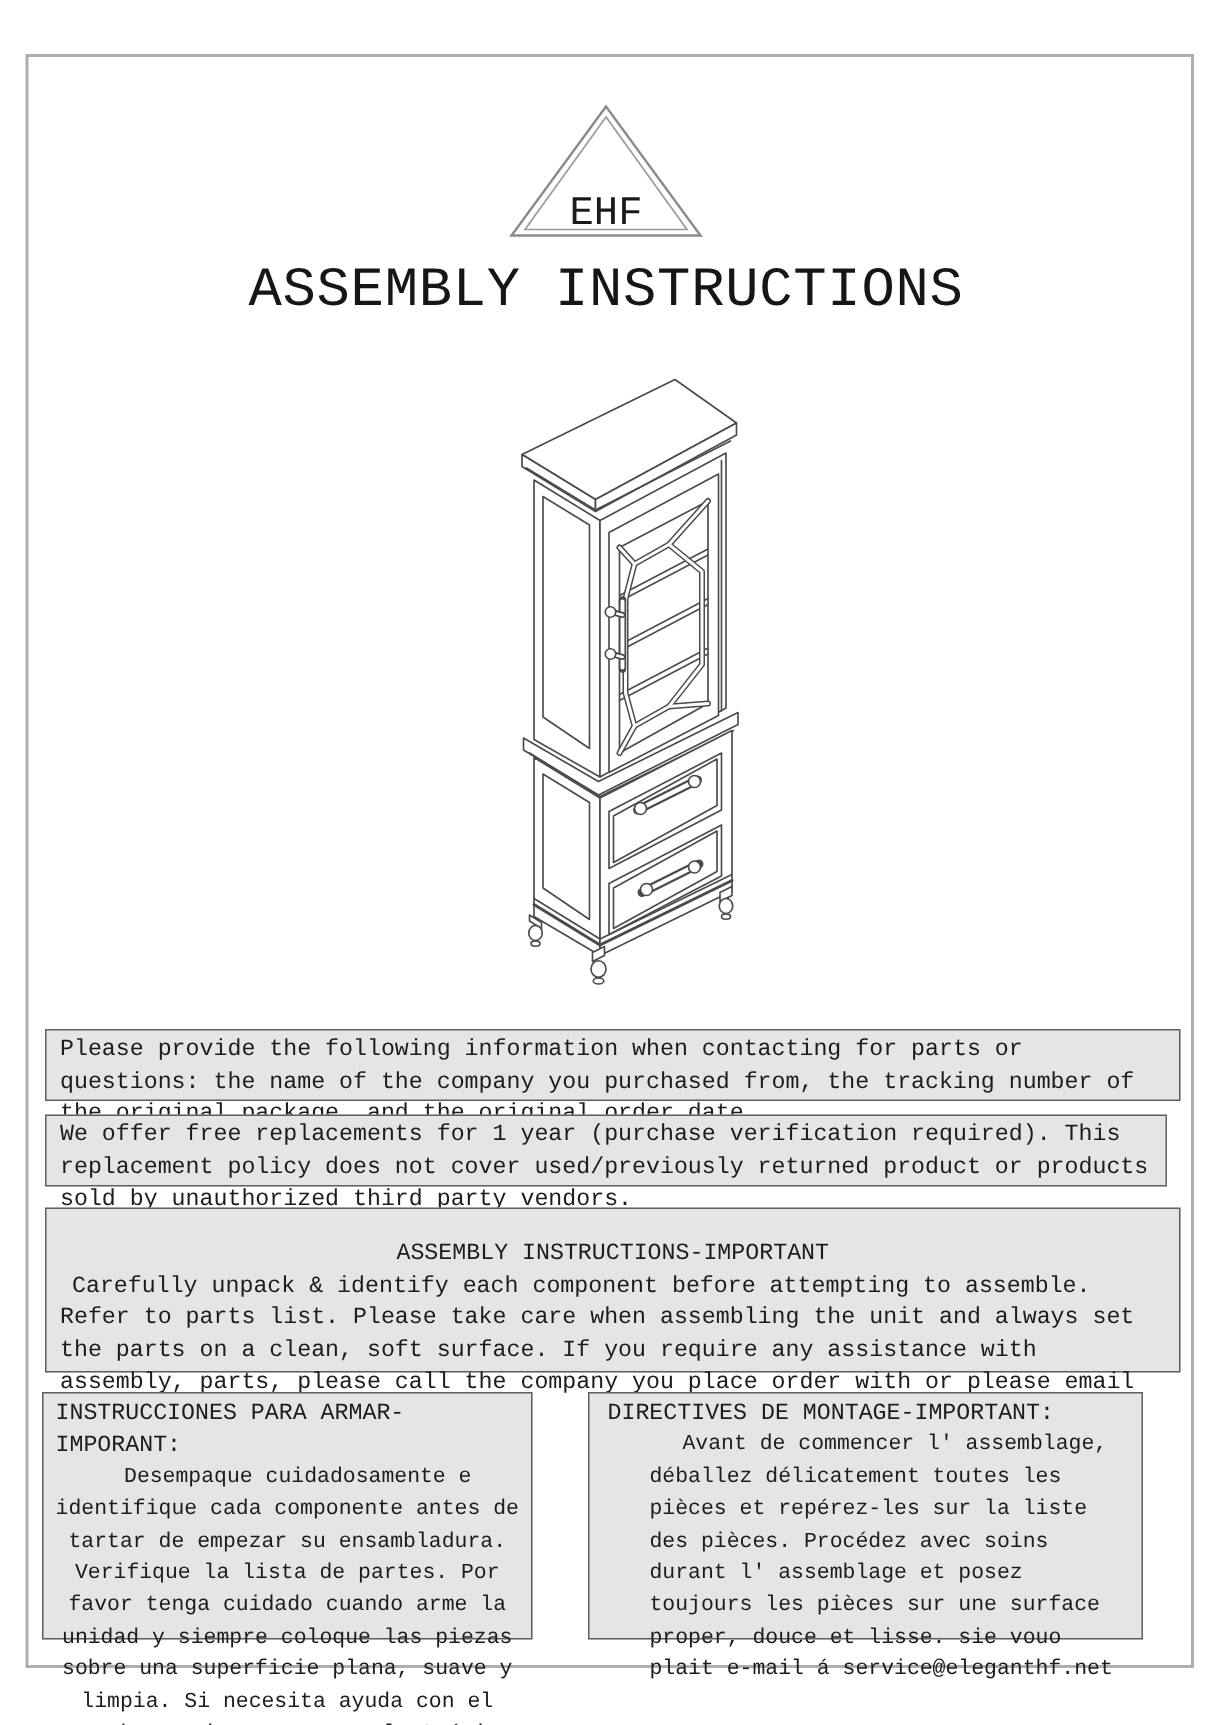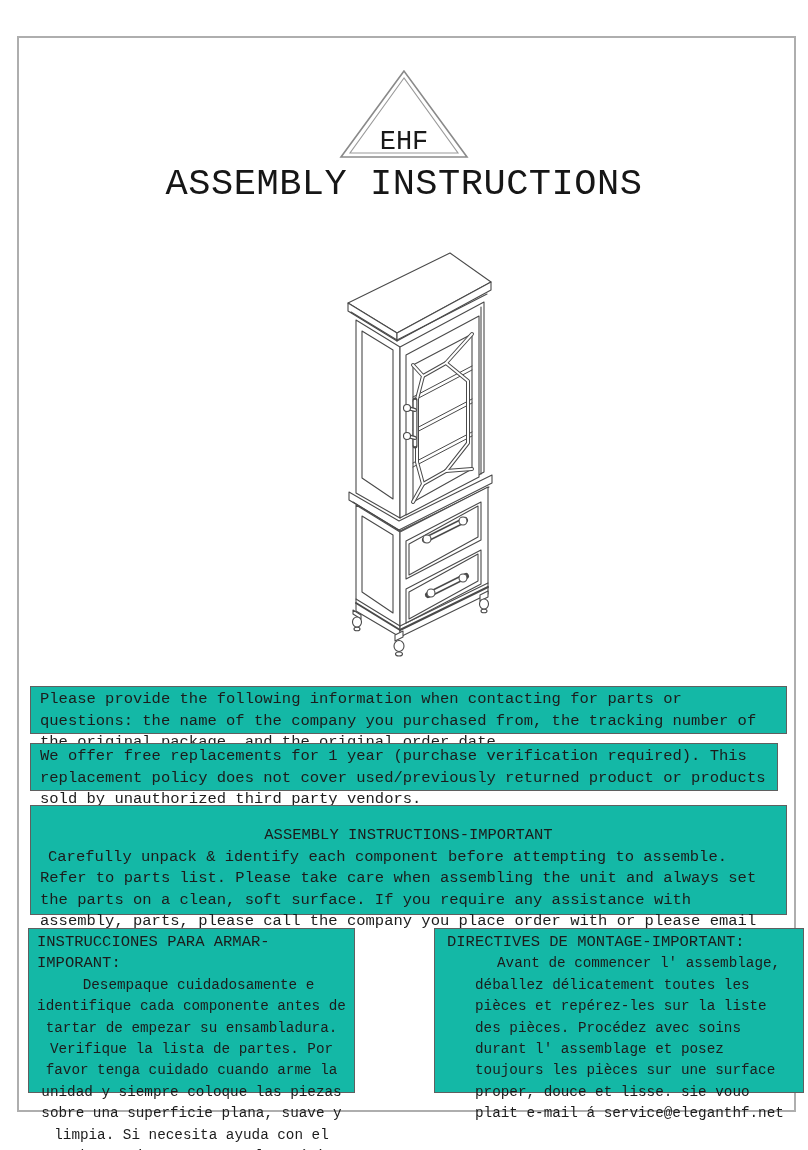--- a/index.html
+++ b/index.html
@@ -6,37 +6,37 @@
   .canvas {
     position:relative; width:808px; height:1150px; background:#ffffff;
     font-family:Liberation Mono, monospace; color:#1a1a1a; overflow:hidden;
   }
   .page-border {
     position:absolute; left:17px; top:36px; width:779px; height:1076px;
     border:2px solid #aeaeae; box-sizing:border-box;
   }
   .logo-svg { position:absolute; left:338px; top:68px; width:132px; height:92px; }
   .doc-title {
-    position:absolute; left:0; top:162px; width:808px; text-align:center;
+    position:absolute; left:0; top:172px; width:808px; text-align:center;
     font-size:37px; line-height:45px; letter-spacing:0.5px; color:#161616;
   }
   .cabinet-svg { position:absolute; left:320px; top:250px; width:200px; height:420px; }
   .box {
-    position:absolute; box-sizing:border-box; background:#14b8a6;
+    position:absolute; box-sizing:border-box; background:#e5e5e5;
     border:1px solid #5f5f5f; font-size:15.5px; line-height:21.5px; color:#1c1c1c;
   }
   .box p { margin:0; }
   .box-notice1 { left:30px; top:686px; width:757px; height:48px; padding:2px 9px; }
   .box-notice2 { left:30px; top:743px; width:748px; height:48px; padding:2px 9px; }
   .box-assembly { left:30px; top:805px; width:757px; height:110px; padding:19px 9px; }
   .box-assembly .bx-title { text-align:center; }
   .box-assembly p { text-indent:8px; }
   .email-link { text-decoration:underline; }
   .box-es { left:28px; top:928px; width:327px; height:165px; padding:3px 8px; font-size:14.3px; line-height:21.4px; }
-  .box-fr { left:434px; top:928px; width:370px; height:165px; padding:3px 8px 3px 12px; font-size:14.3px; line-height:21.4px; }
+  .box-fr { left:392px; top:928px; width:370px; height:165px; padding:3px 8px 3px 12px; font-size:14.3px; line-height:21.4px; }
   .box-es .bx-title, .box-fr .bx-title { font-size:15.5px; }
   .box-es p { text-indent:14px;text-align:center; }
   .box-fr p { text-indent:22px;margin-left:28px; }
 </style>
 </head>
 <body>
 
 <div class="canvas">
 
   <div class="page-border"></div>

